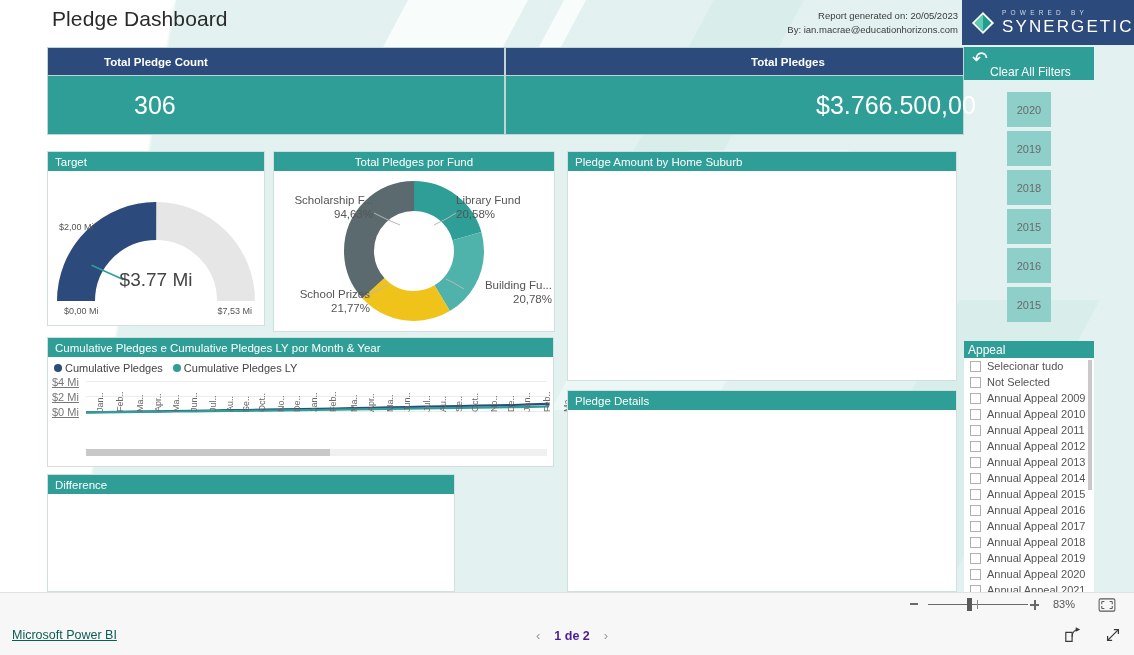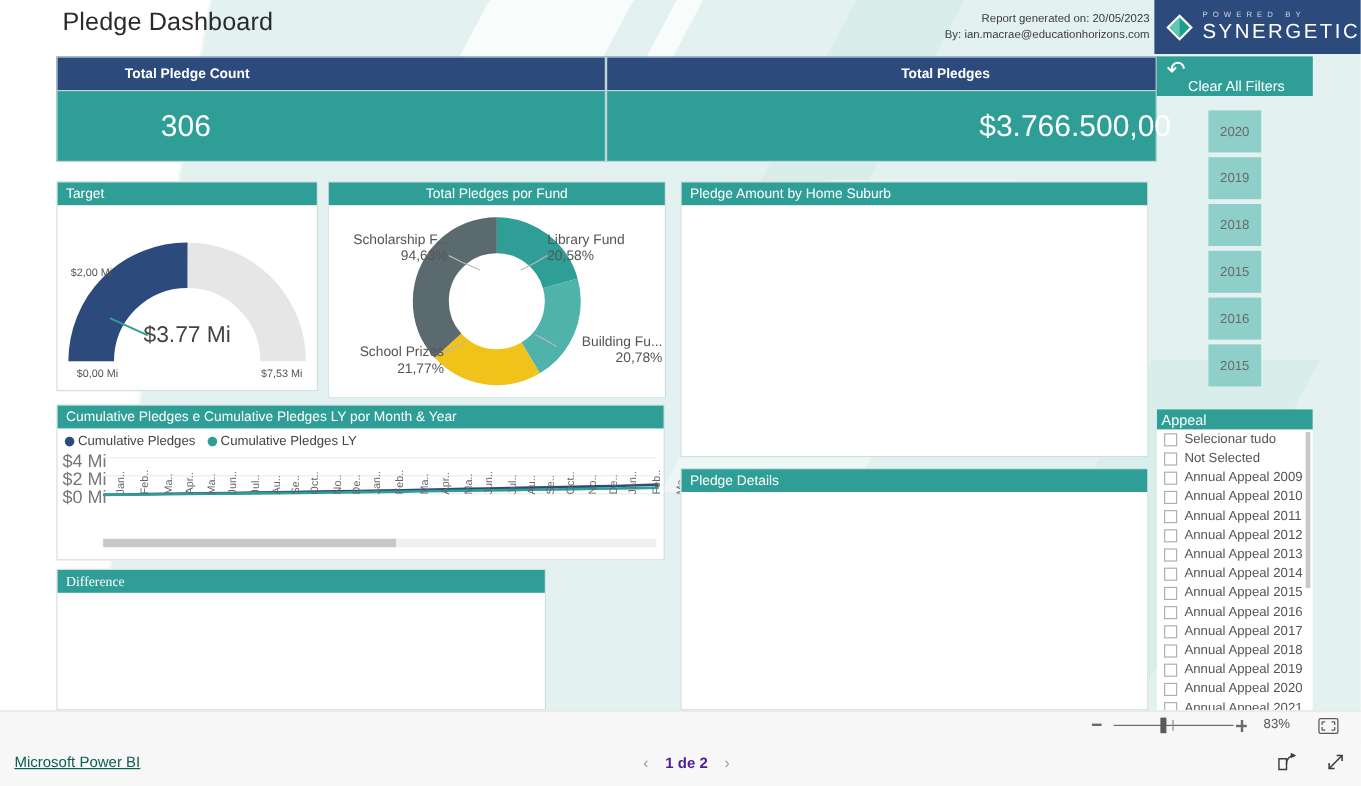--- a/index.html
+++ b/index.html
@@ -87,33 +87,33 @@
   .donut-wrap{position:relative;width:100%;height:160px;}
   .donut-lbl{position:absolute;font-size:11.5px;color:#555;line-height:14px;}
   .donut-lbl .pct{display:block;}
 
   
   #card-line{left:47px;top:337px;width:507px;height:130px;}
   .legend{display:flex;gap:10px;padding:5px 0 0 6px;font-size:11px;color:#444;}
   .legend-item{display:flex;align-items:center;gap:3px;}
   .dot{width:8px;height:8px;border-radius:50%;display:inline-block;}
   .plot{position:relative;margin:2px 0 0 0;height:82px;}
-  .ytick{position:absolute;left:4px;font-size:15px;color:#777;}
+  .ytick{position:absolute;left:4px;font-size:11px;color:#777;text-decoration:underline;}
   .gridline{position:absolute;left:38px;right:6px;border-top:1px solid #ededed;}
   .xlabels{position:absolute;left:38px;right:6px;top:34px;height:32px;display:flex;}
   .xlab{
     flex:1;font-size:9px;color:#666;white-space:nowrap;
     transform:rotate(-90deg);transform-origin:left top;
     position:relative;top:2px;left:9px;height:10px;
   }
   .hscroll{position:absolute;left:38px;right:6px;bottom:2px;height:7px;background:#f0f0f0;}
   .hscroll-thumb{position:absolute;left:0;top:0;height:7px;width:53%;background:#c8c8c8;}
 
   
-  #card-diff{left:47px;top:474px;width:408px;height:118px;font-family:Liberation Serif, serif;}
+  #card-diff{left:47px;top:474px;width:408px;height:118px;}
 
   
   #card-suburb{left:567px;top:151px;width:390px;height:230px;}
   #card-details{left:567px;top:390px;width:390px;height:202px;}
 
   
   .clear-btn{
     position:absolute;left:964px;top:47px;width:130px;height:33px;background:#2e9e96;
     color:#fff;cursor:pointer;
   }

